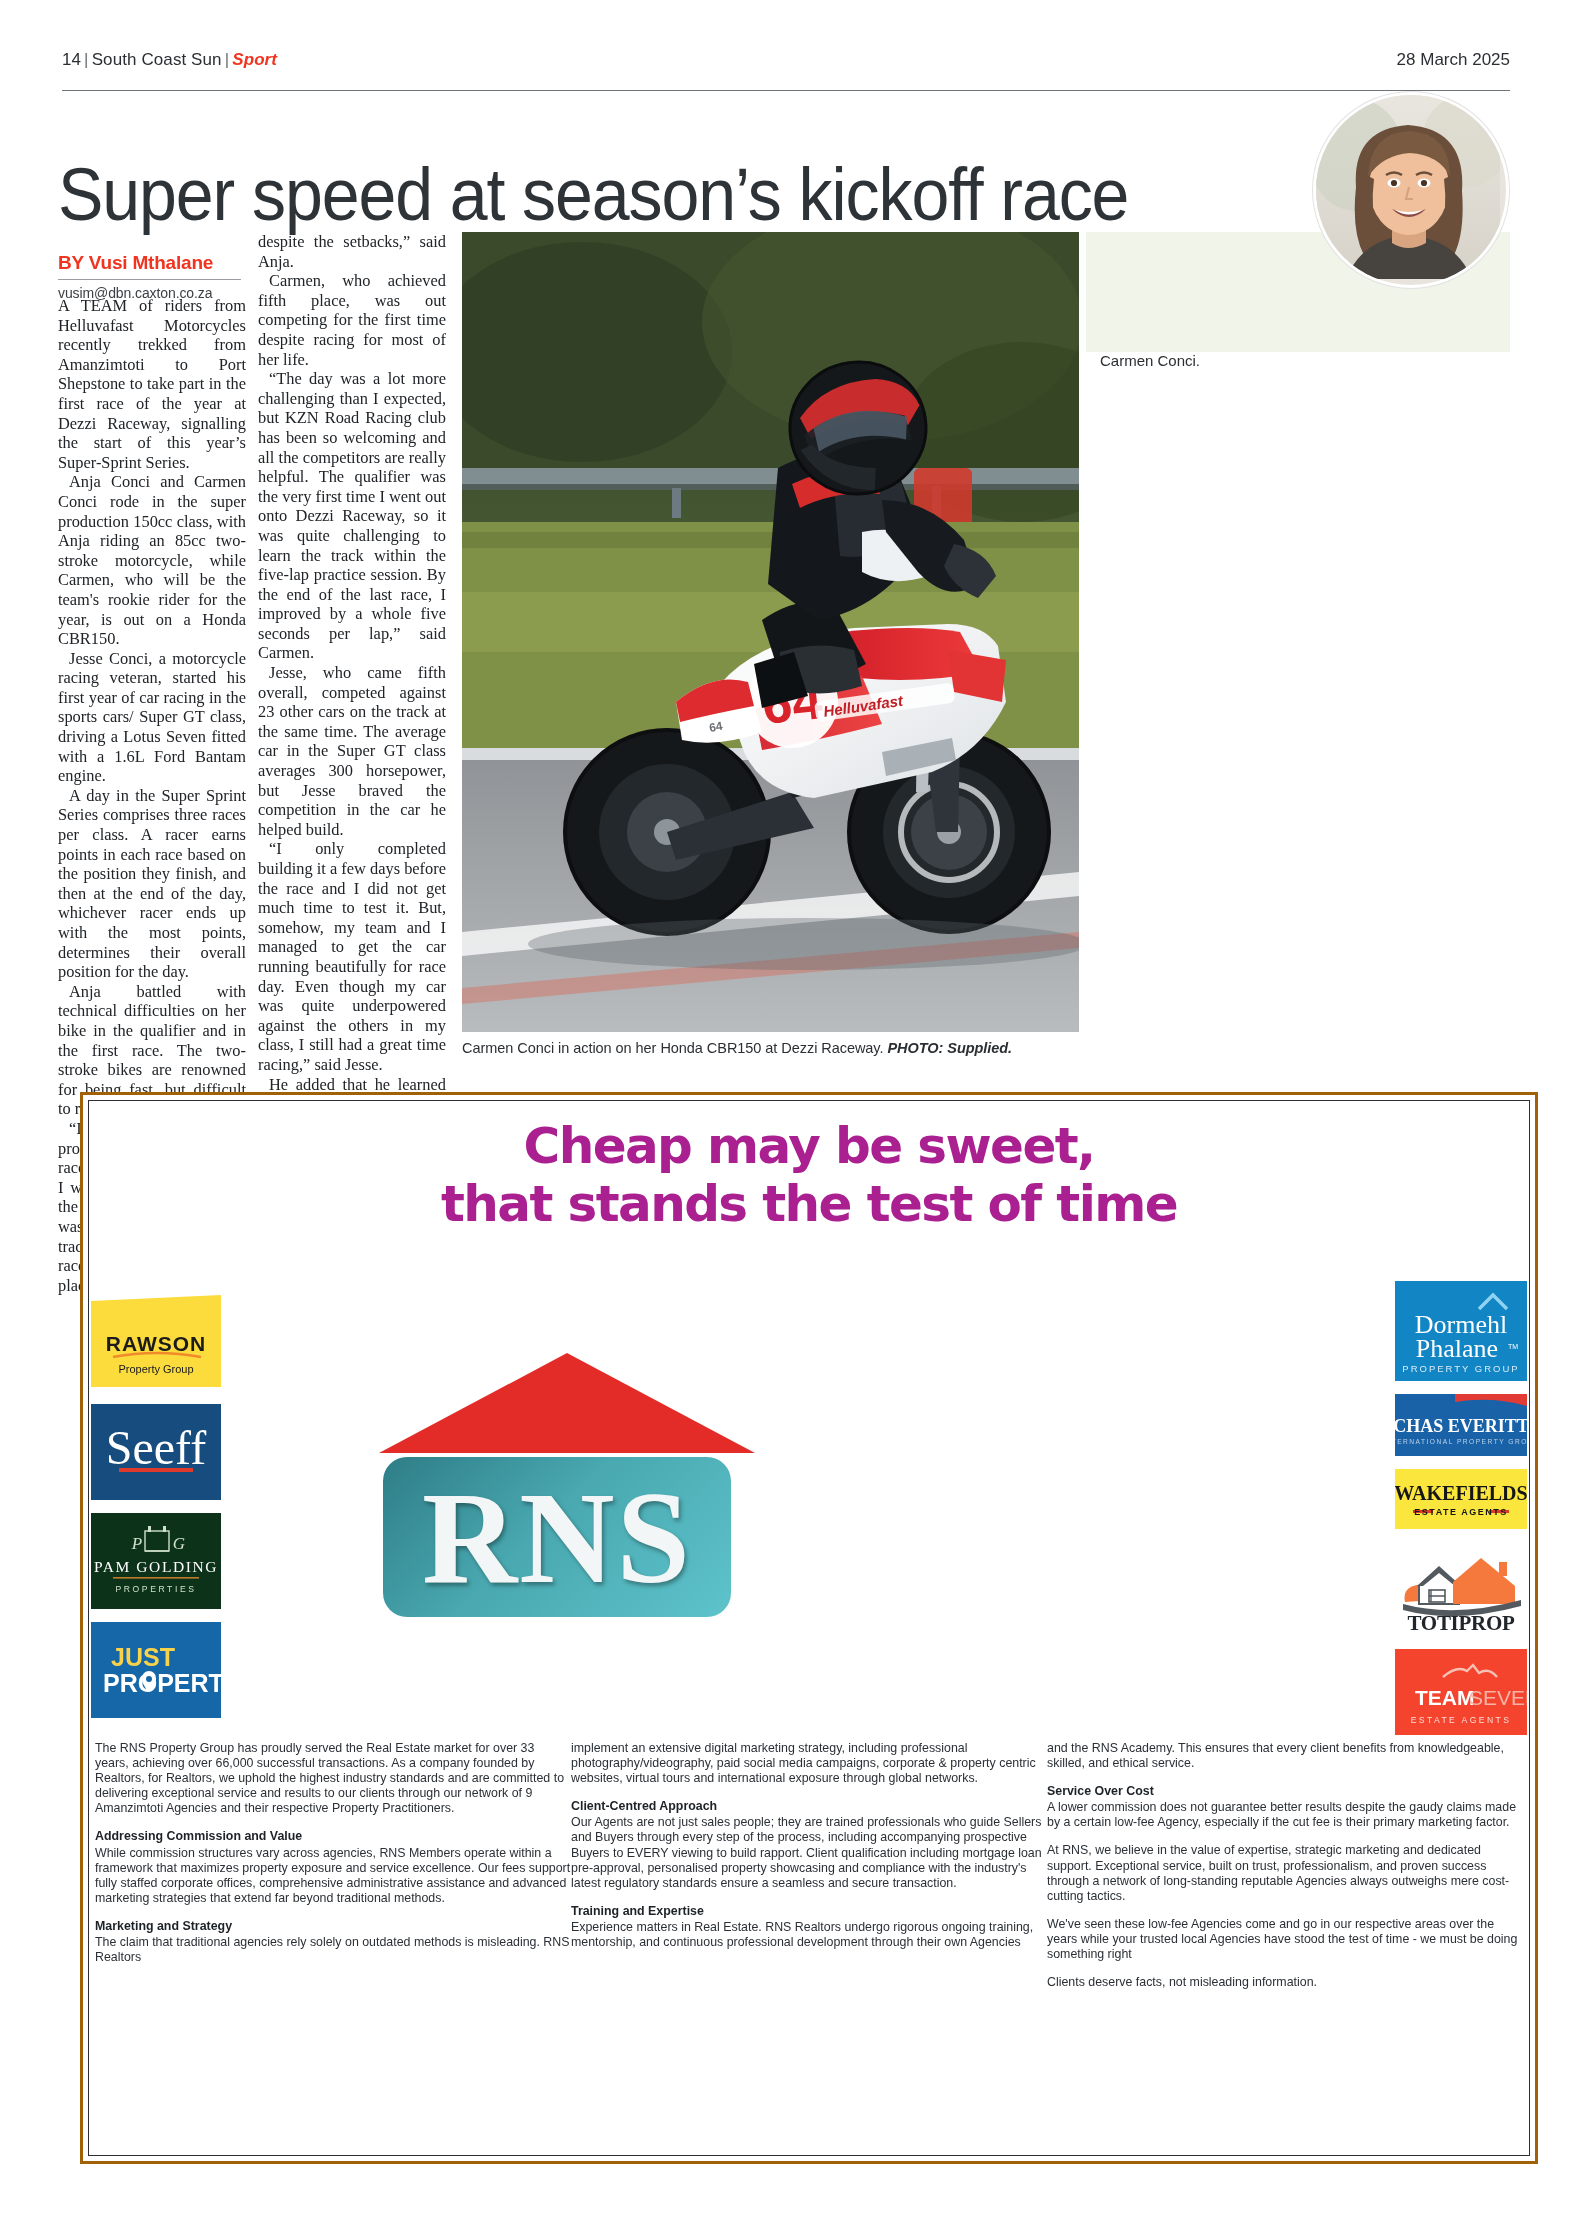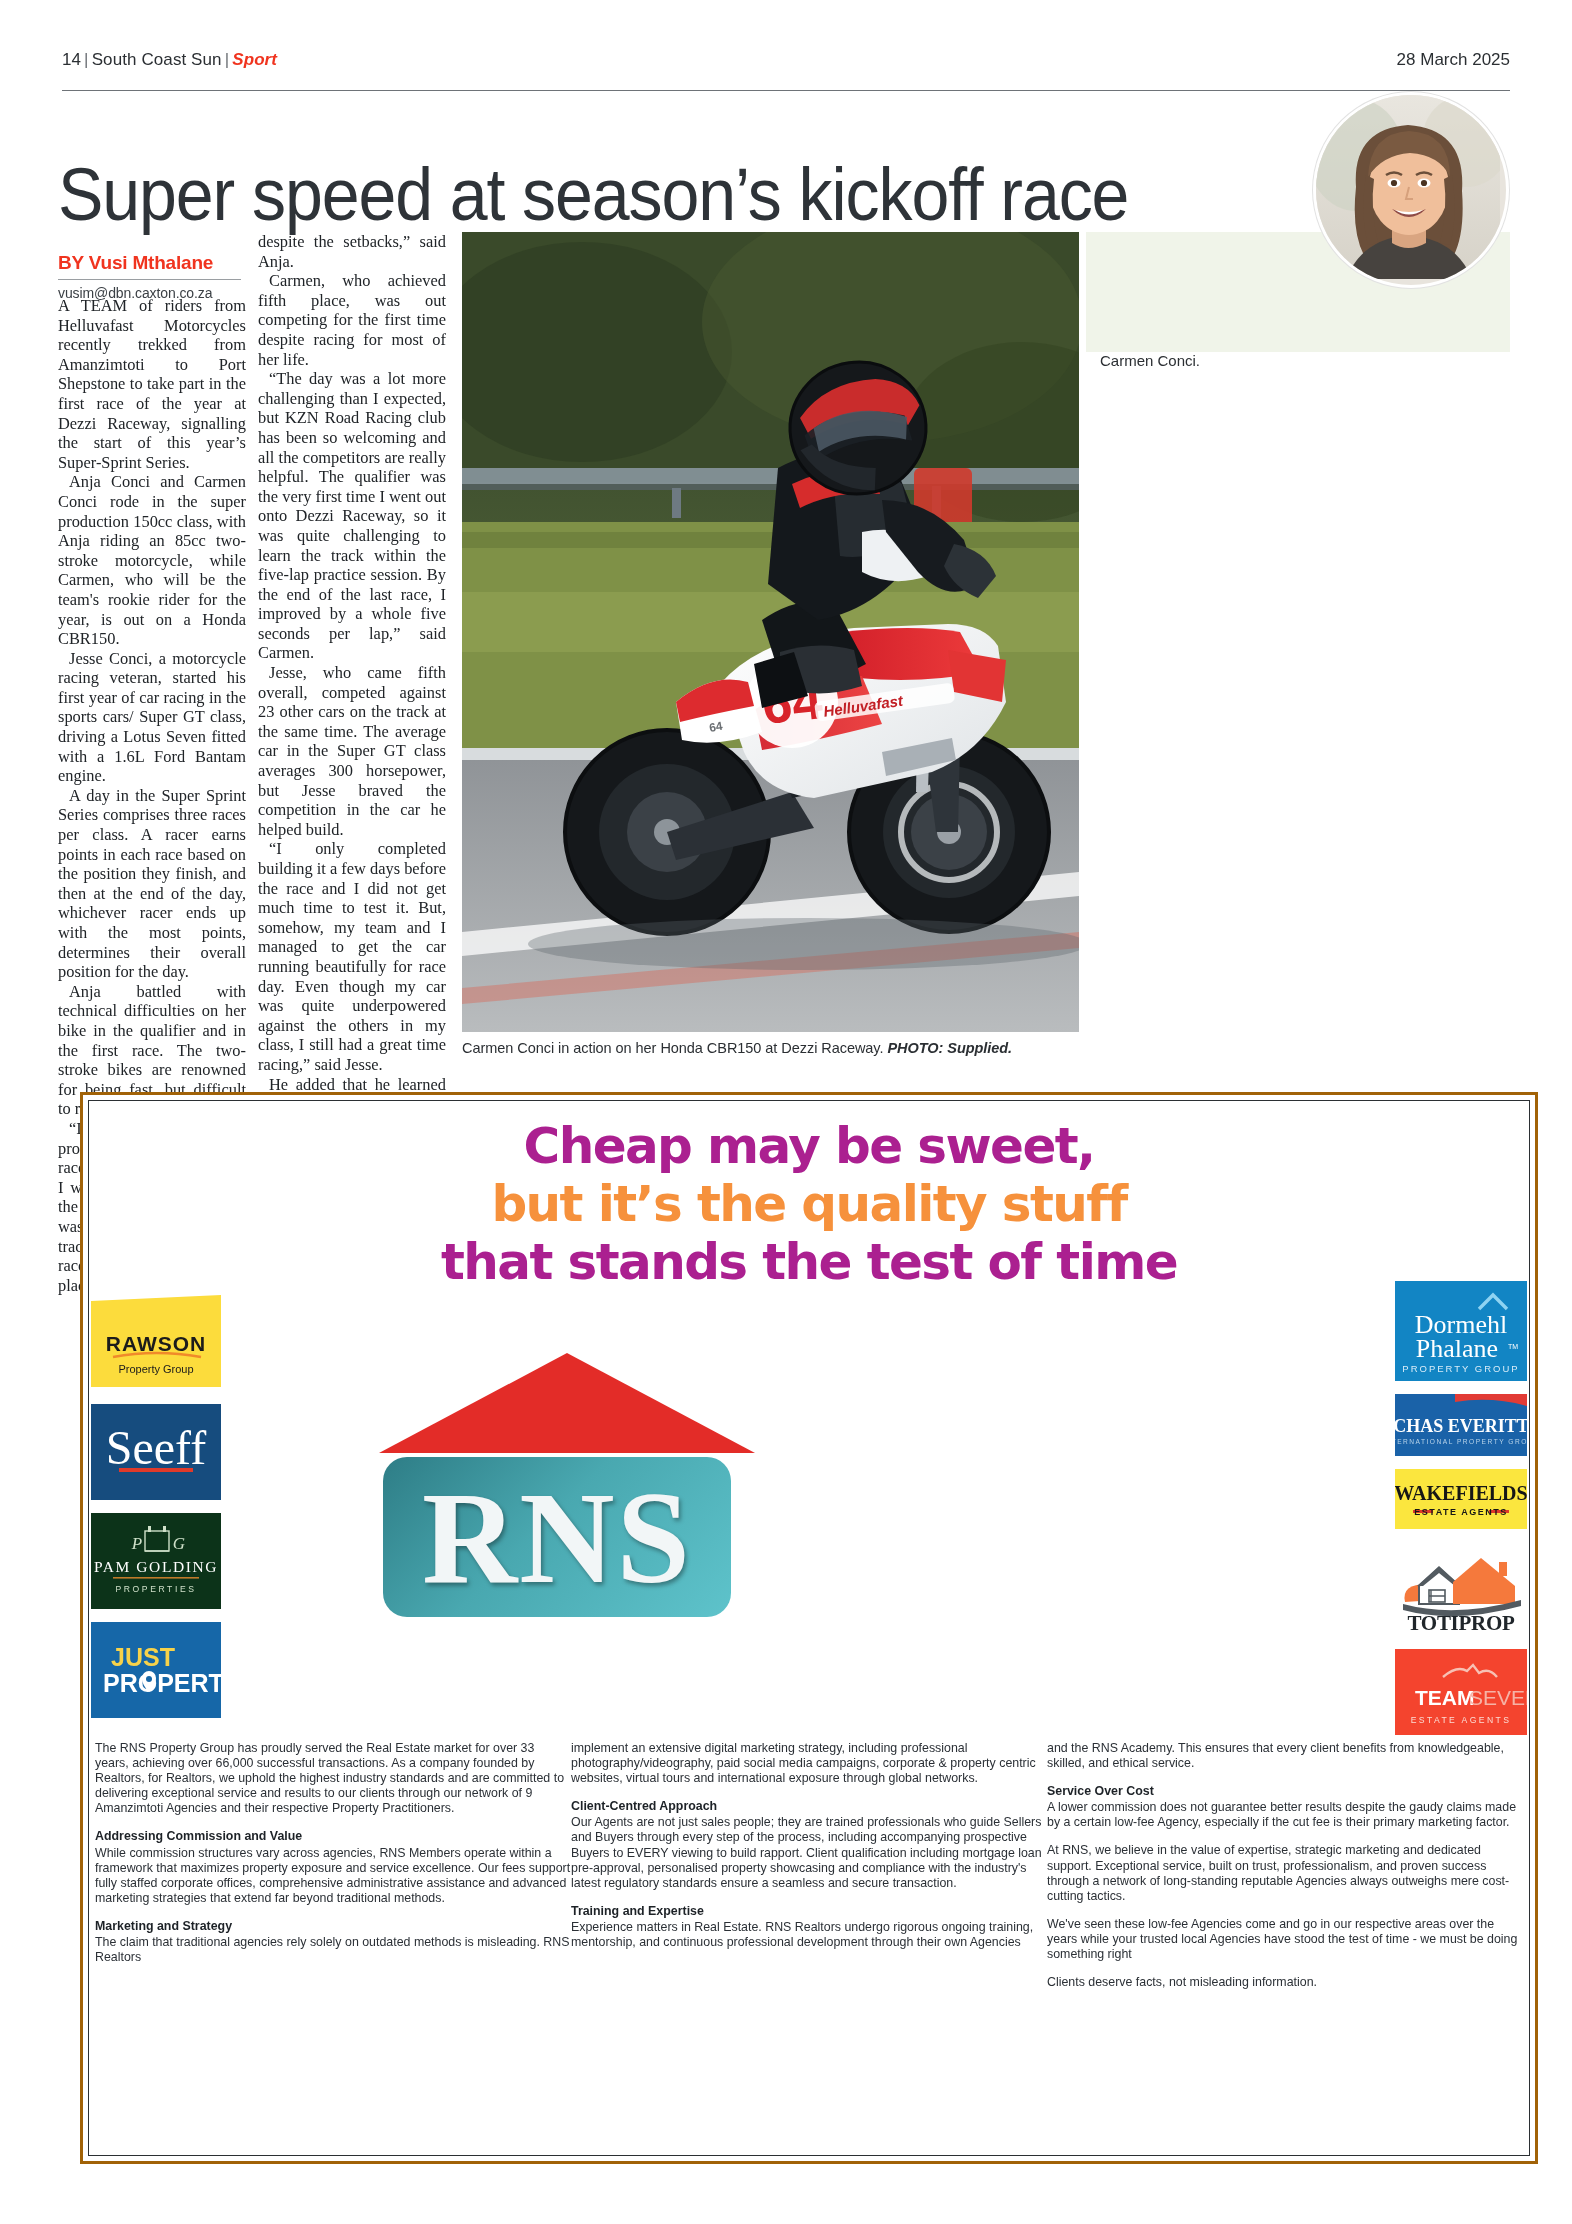--- a/index.html
+++ b/index.html
@@ -279,21 +279,20 @@
       <path d="M79 115 Q93 124 107 115 Q93 119 79 115 Z" fill="#ffffff"></path>
     </svg>
   </div>
   <div class="portrait-caption">Carmen Conci.</div>
 
   <div class="ad">
     <div class="ad-inner"></div>
 
     <div class="ad-head">
       <span class="l1">Cheap may be sweet,</span>
-      <span class="l2">but it’s the quality stuff</span>
       <span class="l3">that stands the test of time</span>
     </div>
 
     <div class="rail rail-left">
 
       <div class="logo" style="height:96px">
         <svg width="130" height="96" viewBox="0 0 130 96" xmlns="http://www.w3.org/2000/svg">
           <path d="M0 6 L130 0 L130 92 L0 92 Z" fill="#fcdc3c"></path>
           <text x="65" y="56" text-anchor="middle" font-family="Liberation Sans, sans-serif" font-weight="bold" font-size="21" letter-spacing="1" fill="#1b1b1b">RAWSON</text>
           <path d="M22 62 Q65 54 110 62" stroke="#f08a2a" stroke-width="2.6" fill="none"></path>

